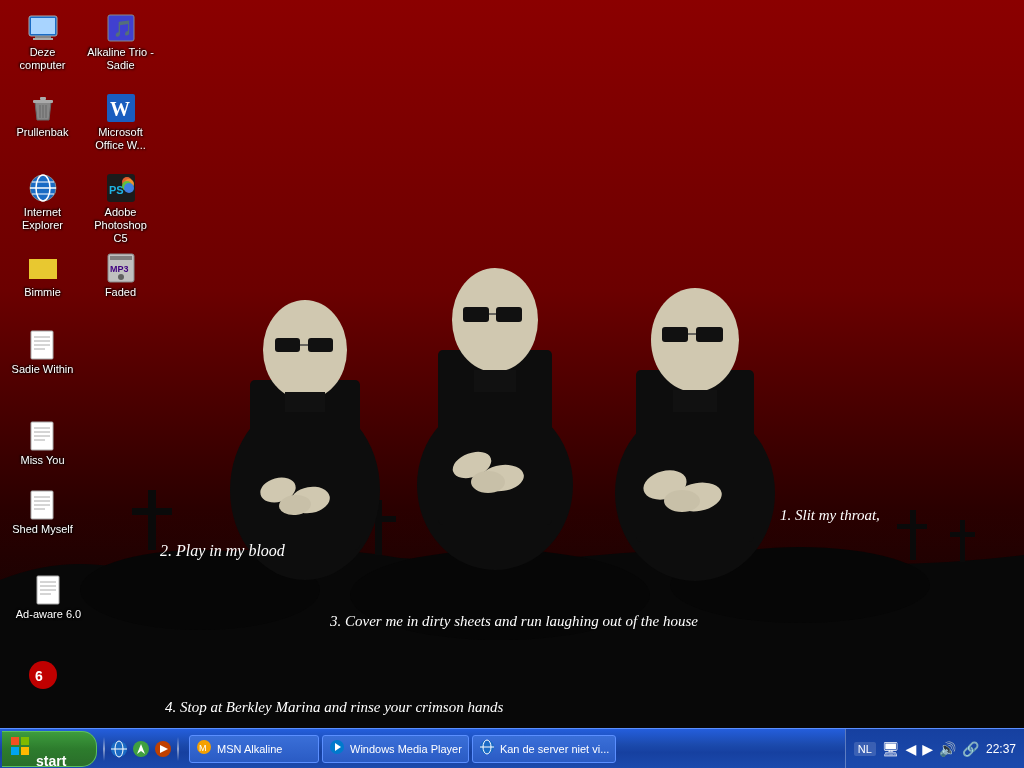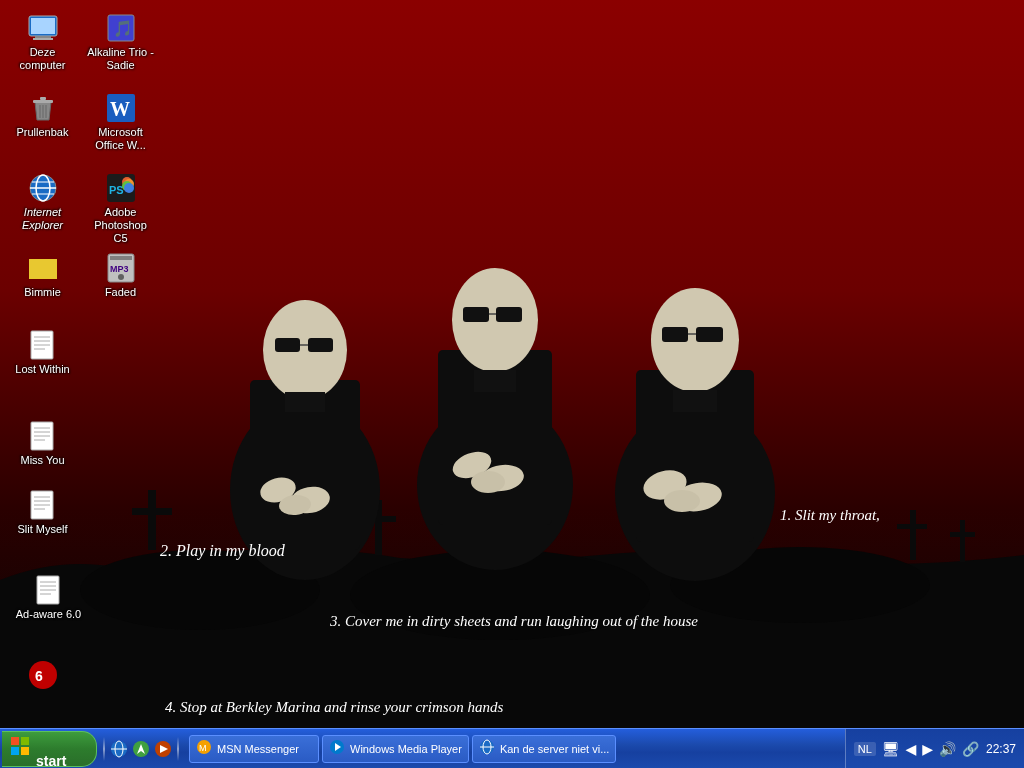--- a/index.html
+++ b/index.html
@@ -328,21 +328,21 @@
     <div class="desktop-icon" style="left:83px;top:88px;">
       <div class="icon-img">
         <svg width="32" height="32" viewBox="0 0 32 32">
           <rect x="2" y="2" width="28" height="28" rx="2" fill="#1a5dbf"></rect>
           <text x="5" y="24" fill="white" font-size="20" font-weight="bold" font-family="serif">W</text>
         </svg>
       </div>
       <span class="icon-label">Microsoft Office W...</span>
     </div>
 
-    <div class="desktop-icon" style="left:5px;top:168px;font-style:italic;">
+    <div class="desktop-icon" style="left:5px;top:168px;">
       <div class="icon-img">
         <svg width="32" height="32" viewBox="0 0 32 32">
           <circle cx="16" cy="16" r="13" fill="#1a6bc4" stroke="#888" stroke-width="1"></circle>
           <ellipse cx="16" cy="16" rx="7" ry="13" fill="none" stroke="white" stroke-width="1.5"></ellipse>
           <line x1="3" y1="16" x2="29" y2="16" stroke="white" stroke-width="1.5"></line>
           <line x1="5" y1="10" x2="27" y2="10" stroke="white" stroke-width="1"></line>
           <line x1="5" y1="22" x2="27" y2="22" stroke="white" stroke-width="1"></line>
         </svg>
       </div>
       <span class="icon-label">Internet Explorer</span>
@@ -388,21 +388,21 @@
     <div class="desktop-icon" style="left:5px;top:325px;">
       <div class="icon-img">
         <svg width="32" height="32" viewBox="0 0 32 32">
           <rect x="4" y="2" width="22" height="28" rx="1" fill="white" stroke="#aaa" stroke-width="1"></rect>
           <line x1="7" y1="8" x2="23" y2="8" stroke="#aaa" stroke-width="1"></line>
           <line x1="7" y1="12" x2="23" y2="12" stroke="#aaa" stroke-width="1"></line>
           <line x1="7" y1="16" x2="23" y2="16" stroke="#aaa" stroke-width="1"></line>
           <line x1="7" y1="20" x2="18" y2="20" stroke="#aaa" stroke-width="1"></line>
         </svg>
       </div>
-      <span class="icon-label">Lost Within</span>
+      <span class="icon-label">Sadie Within</span>
     </div>
 
     <div class="desktop-icon" style="left:5px;top:416px;">
       <div class="icon-img">
         <svg width="32" height="32" viewBox="0 0 32 32">
           <rect x="4" y="2" width="22" height="28" rx="1" fill="white" stroke="#aaa" stroke-width="1"></rect>
           <line x1="7" y1="8" x2="23" y2="8" stroke="#aaa" stroke-width="1"></line>
           <line x1="7" y1="12" x2="23" y2="12" stroke="#aaa" stroke-width="1"></line>
           <line x1="7" y1="16" x2="23" y2="16" stroke="#aaa" stroke-width="1"></line>
           <line x1="7" y1="20" x2="18" y2="20" stroke="#aaa" stroke-width="1"></line>
@@ -414,21 +414,21 @@
     <div class="desktop-icon" style="left:5px;top:485px;">
       <div class="icon-img">
         <svg width="32" height="32" viewBox="0 0 32 32">
           <rect x="4" y="2" width="22" height="28" rx="1" fill="white" stroke="#aaa" stroke-width="1"></rect>
           <line x1="7" y1="8" x2="23" y2="8" stroke="#aaa" stroke-width="1"></line>
           <line x1="7" y1="12" x2="23" y2="12" stroke="#aaa" stroke-width="1"></line>
           <line x1="7" y1="16" x2="23" y2="16" stroke="#aaa" stroke-width="1"></line>
           <line x1="7" y1="20" x2="18" y2="20" stroke="#aaa" stroke-width="1"></line>
         </svg>
       </div>
-      <span class="icon-label">Slit Myself</span>
+      <span class="icon-label">Shed Myself</span>
     </div>
 
     <div class="desktop-icon" style="left:11px;top:570px;">
       <div class="icon-img">
         <svg width="32" height="32" viewBox="0 0 32 32">
           <rect x="4" y="2" width="22" height="28" rx="1" fill="white" stroke="#aaa" stroke-width="1"></rect>
           <line x1="7" y1="8" x2="23" y2="8" stroke="#aaa" stroke-width="1"></line>
           <line x1="7" y1="12" x2="23" y2="12" stroke="#aaa" stroke-width="1"></line>
           <line x1="7" y1="16" x2="23" y2="16" stroke="#aaa" stroke-width="1"></line>
           <line x1="7" y1="20" x2="18" y2="20" stroke="#aaa" stroke-width="1"></line>
@@ -489,21 +489,21 @@
   </div>
 
   <div class="taskbar-apps">
     <div class="taskbar-app">
       <span class="app-icon">
         <svg width="16" height="16" viewBox="0 0 16 16">
           <circle cx="8" cy="8" r="7" fill="#f5a000"></circle>
           <text x="3" y="12" fill="white" font-size="9">M</text>
         </svg>
       </span>
-      <span class="app-label">MSN Messenger</span>
+      <span class="app-label">MSN Alkaline</span>
     </div>
     <div class="taskbar-app">
       <span class="app-icon">
         <svg width="16" height="16" viewBox="0 0 16 16">
           <circle cx="8" cy="8" r="7" fill="#007ACC"></circle>
           <polygon points="6,4 12,8 6,12" fill="white"></polygon>
         </svg>
       </span>
       <span class="app-label">Windows Media Player</span>
     </div>

